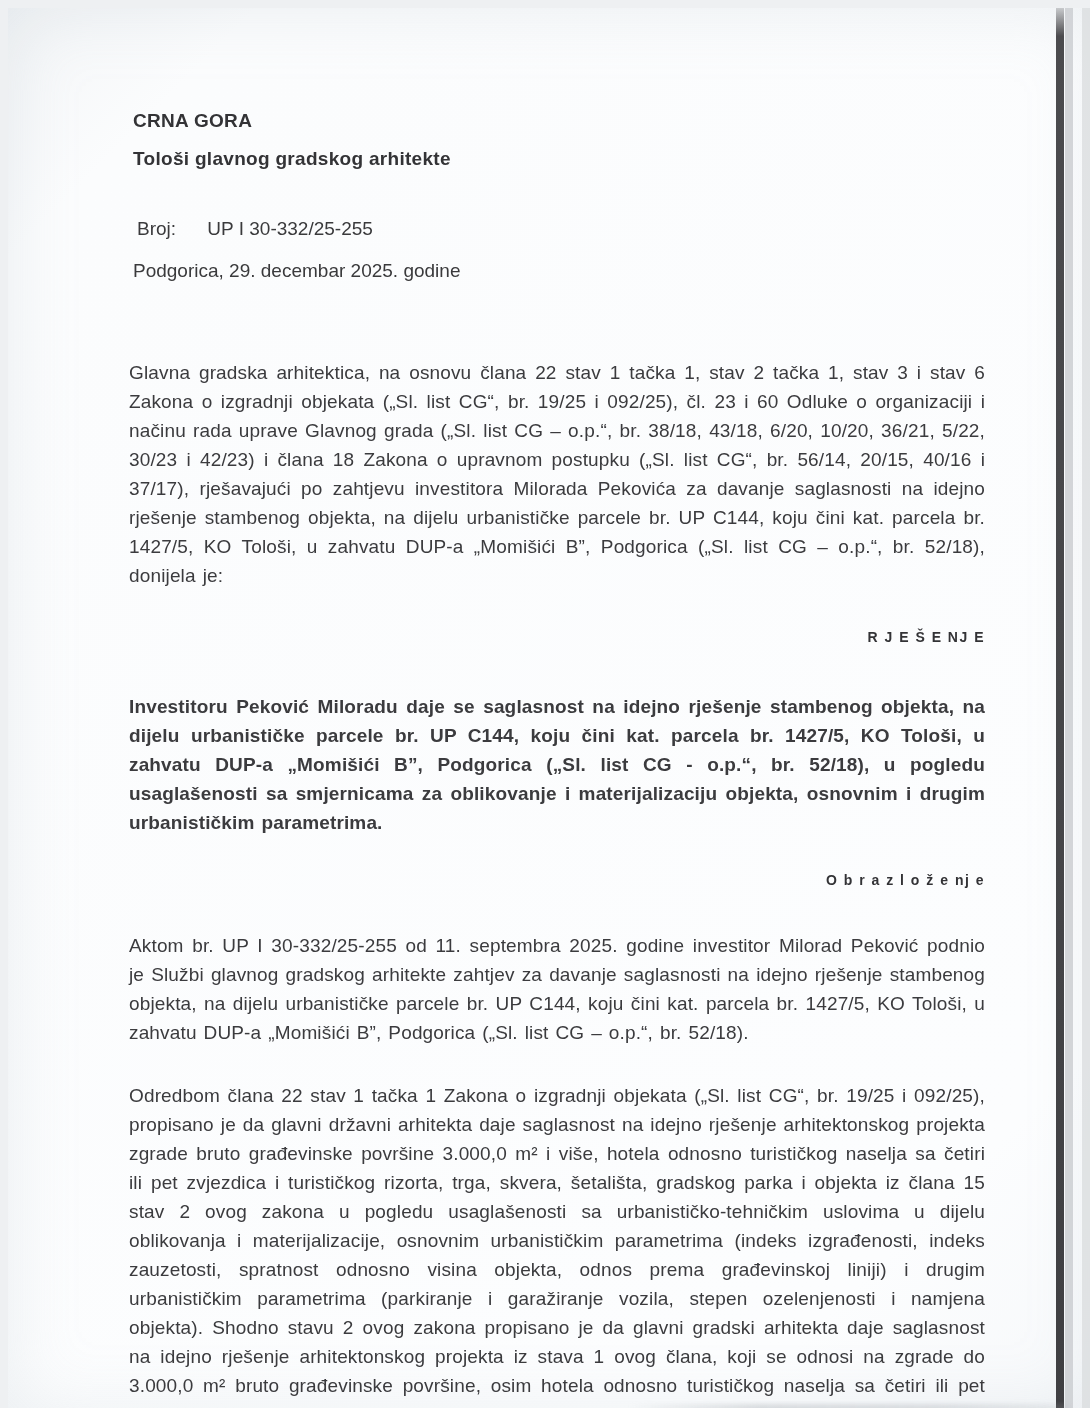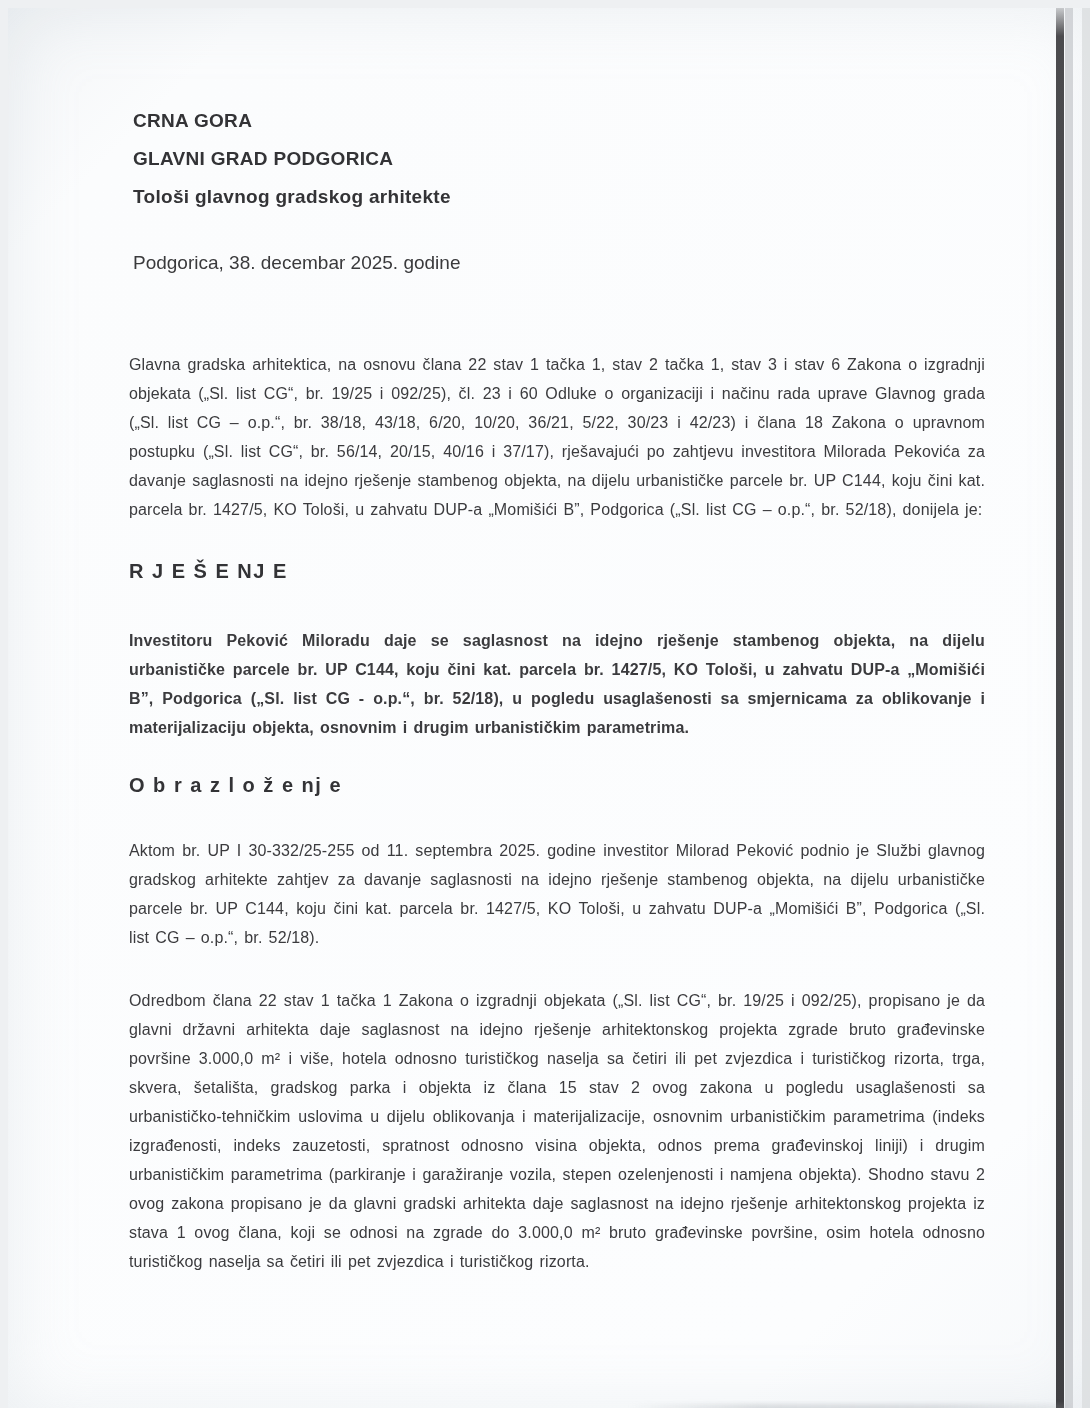--- a/index.html
+++ b/index.html
@@ -31,32 +31,32 @@
     letter-spacing: 0.3px;
   }
   .ref-block {
     margin-top: 20px;
     font-size: 19px;
     line-height: 30px;
   }
   .ref-row .ref-label { display: inline-block; }
   .ref-row .ref-value { display: inline-block; margin-left: 18px; }
   .body-text {
-    font-size: 16px;
+    font-size: 19px;
     line-height: 29px;
     text-align: justify;
     letter-spacing: 0.15px;
     word-spacing: 1.5px;
     color: #3b3b3e;
   }
   .preamble { margin-top: 60px; }
   .heading {
     margin-top: 24px;
-    text-align: left;
-    font-size: 20px;
+    text-align: right;
+    font-size: 14px;
     font-weight: bold;
     line-height: 30px;
     letter-spacing: 1.5px;
     color: #333336;
   }
   .heading-explanation { margin-top: 20px; }
   .decision-text { margin-top: 32px; font-weight: bold; }
   .expl-para-1 { margin-top: 28px; }
   .expl-para-2 { margin-top: 26px; }
   
@@ -91,26 +91,29 @@
 </style>
 </head>
 <body>
 
 <div class="page">
 
   <div class="content">
 
     <div class="letterhead">
       <div>CRNA GORA</div>
-      <div>GLAVNI GRAD PODGORICA</div>
       <div>Tološi glavnog gradskog arhitekte</div>
     </div>
 
     <div class="ref-block">
-      <div class="ref-row">Podgorica, 38. decembar 2025. godine</div>
+      <div class="ref-row">
+        <span class="ref-label">Broj:</span>
+        <span class="ref-value">UP I 30-332/25-255</span>
+      </div>
+      <div class="ref-row">Podgorica, 29. decembar 2025. godine</div>
     </div>
 
     <p class="body-text preamble">Glavna gradska arhitektica, na osnovu člana 22 stav 1 tačka 1, stav 2 tačka 1, stav 3 i stav 6 Zakona o izgradnji objekata („Sl. list CG“, br. 19/25 i 092/25), čl. 23 i 60 Odluke o organizaciji i načinu rada uprave Glavnog grada („Sl. list CG – o.p.“, br. 38/18, 43/18, 6/20, 10/20, 36/21, 5/22, 30/23 i 42/23) i člana 18 Zakona o upravnom postupku („Sl. list CG“, br. 56/14, 20/15, 40/16 i 37/17), rješavajući po zahtjevu investitora Milorada Pekovića za davanje saglasnosti na idejno rješenje stambenog objekta, na dijelu urbanističke parcele br. UP C144, koju čini kat. parcela br. 1427/5, KO Tološi, u zahvatu DUP-a „Momišići B”, Podgorica („Sl. list CG – o.p.“, br. 52/18), donijela je:</p>
 
     <div class="heading">R J E Š E NJ E</div>
 
     <p class="body-text decision-text">Investitoru Peković Miloradu daje se saglasnost na idejno rješenje stambenog objekta, na dijelu urbanističke parcele br. UP C144, koju čini kat. parcela br. 1427/5, KO Tološi, u zahvatu DUP-a „Momišići B”, Podgorica („Sl. list CG - o.p.“, br. 52/18), u pogledu usaglašenosti sa smjernicama za oblikovanje i materijalizaciju objekta, osnovnim i drugim urbanističkim parametrima.</p>
 
     <div class="heading heading-explanation">O b r a z l o ž e nj e</div>
 

